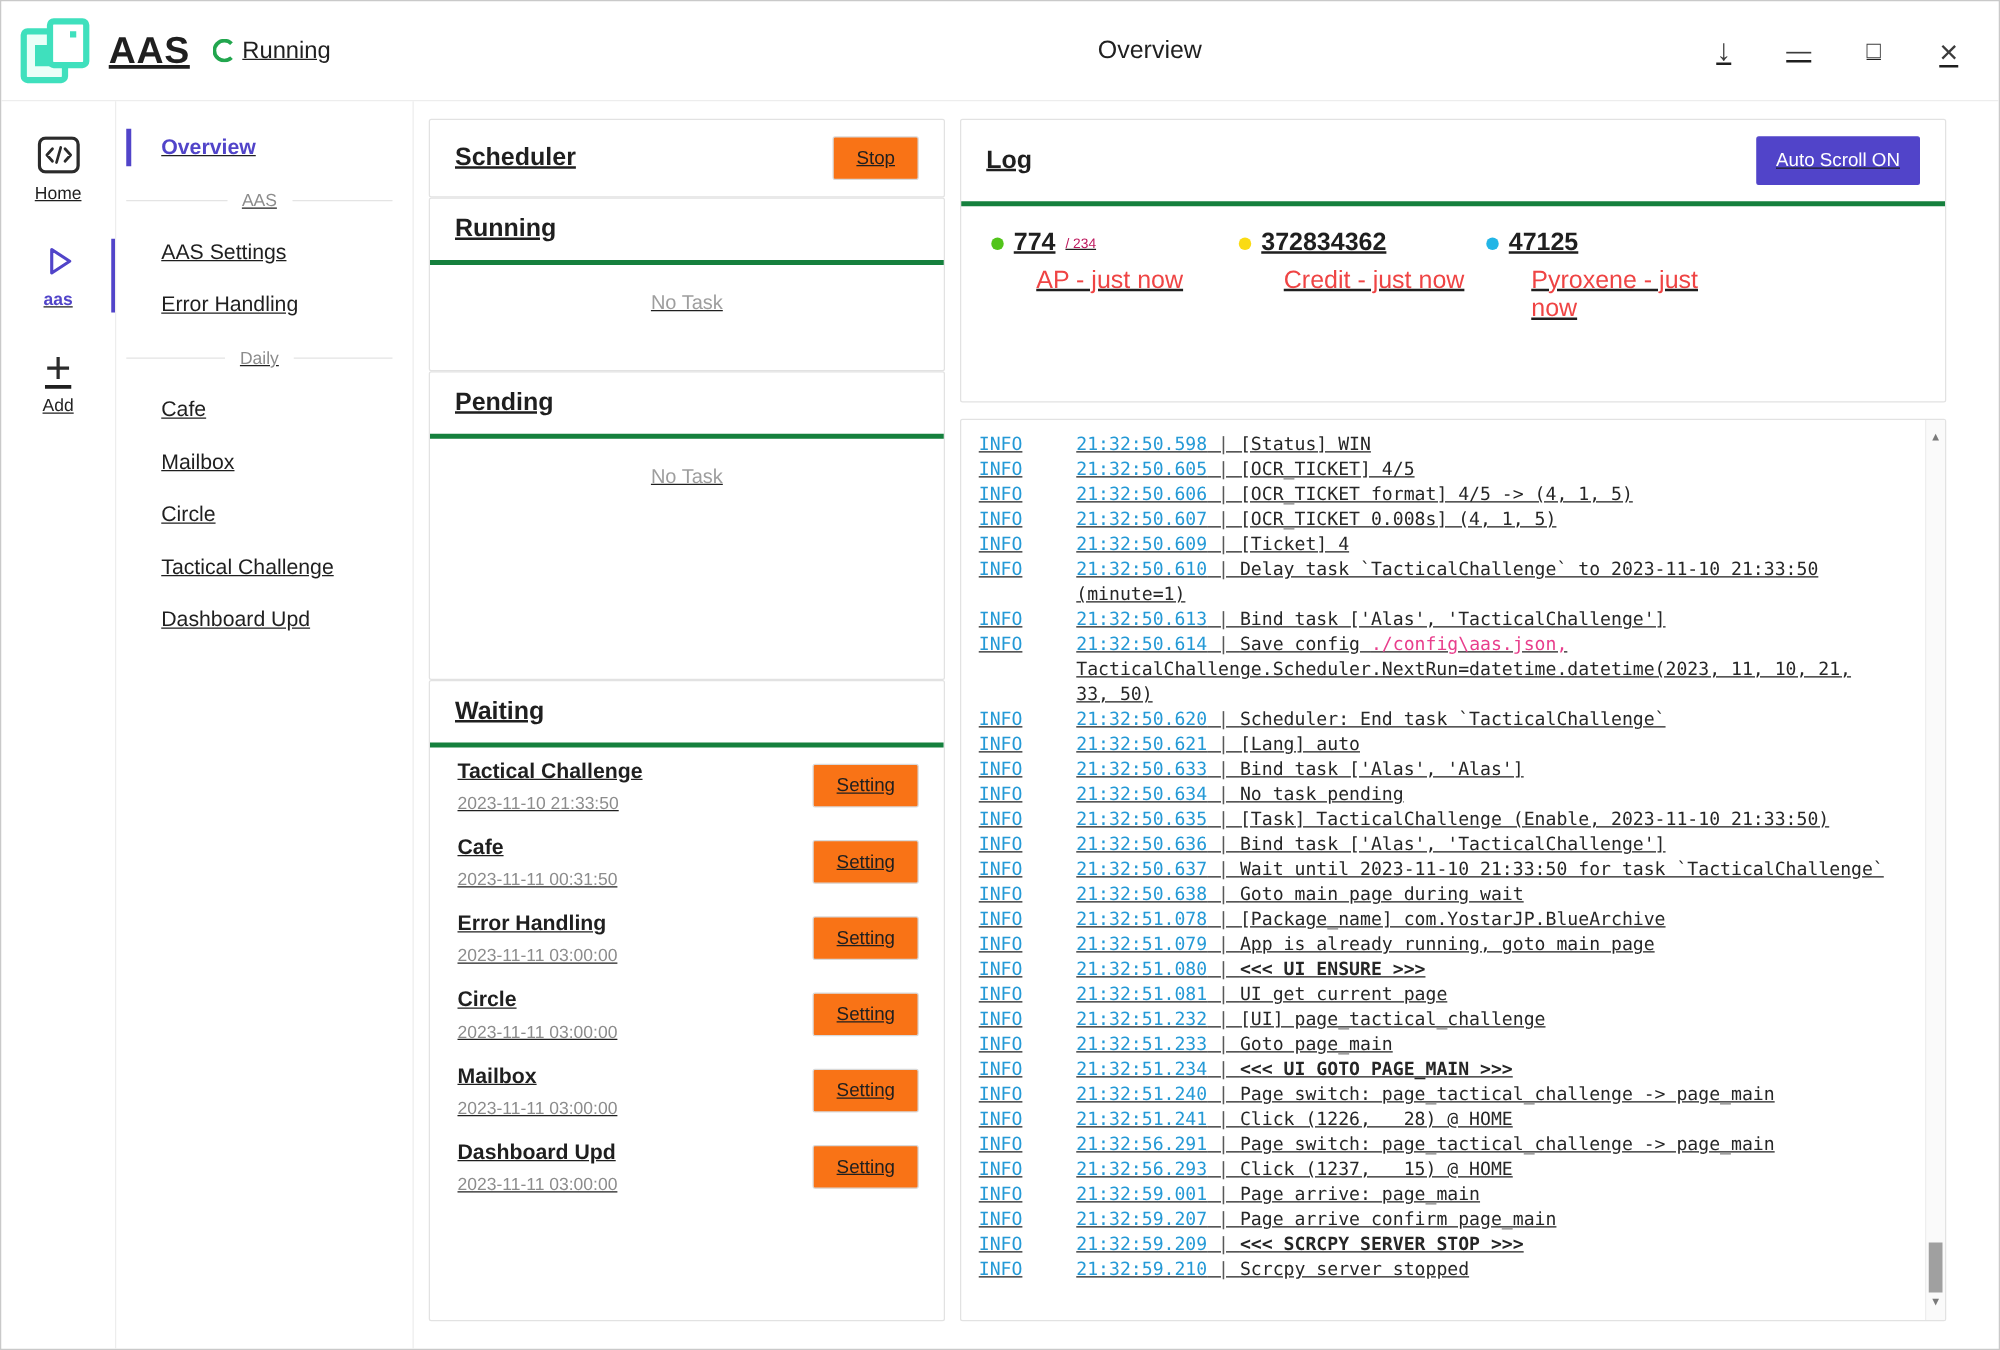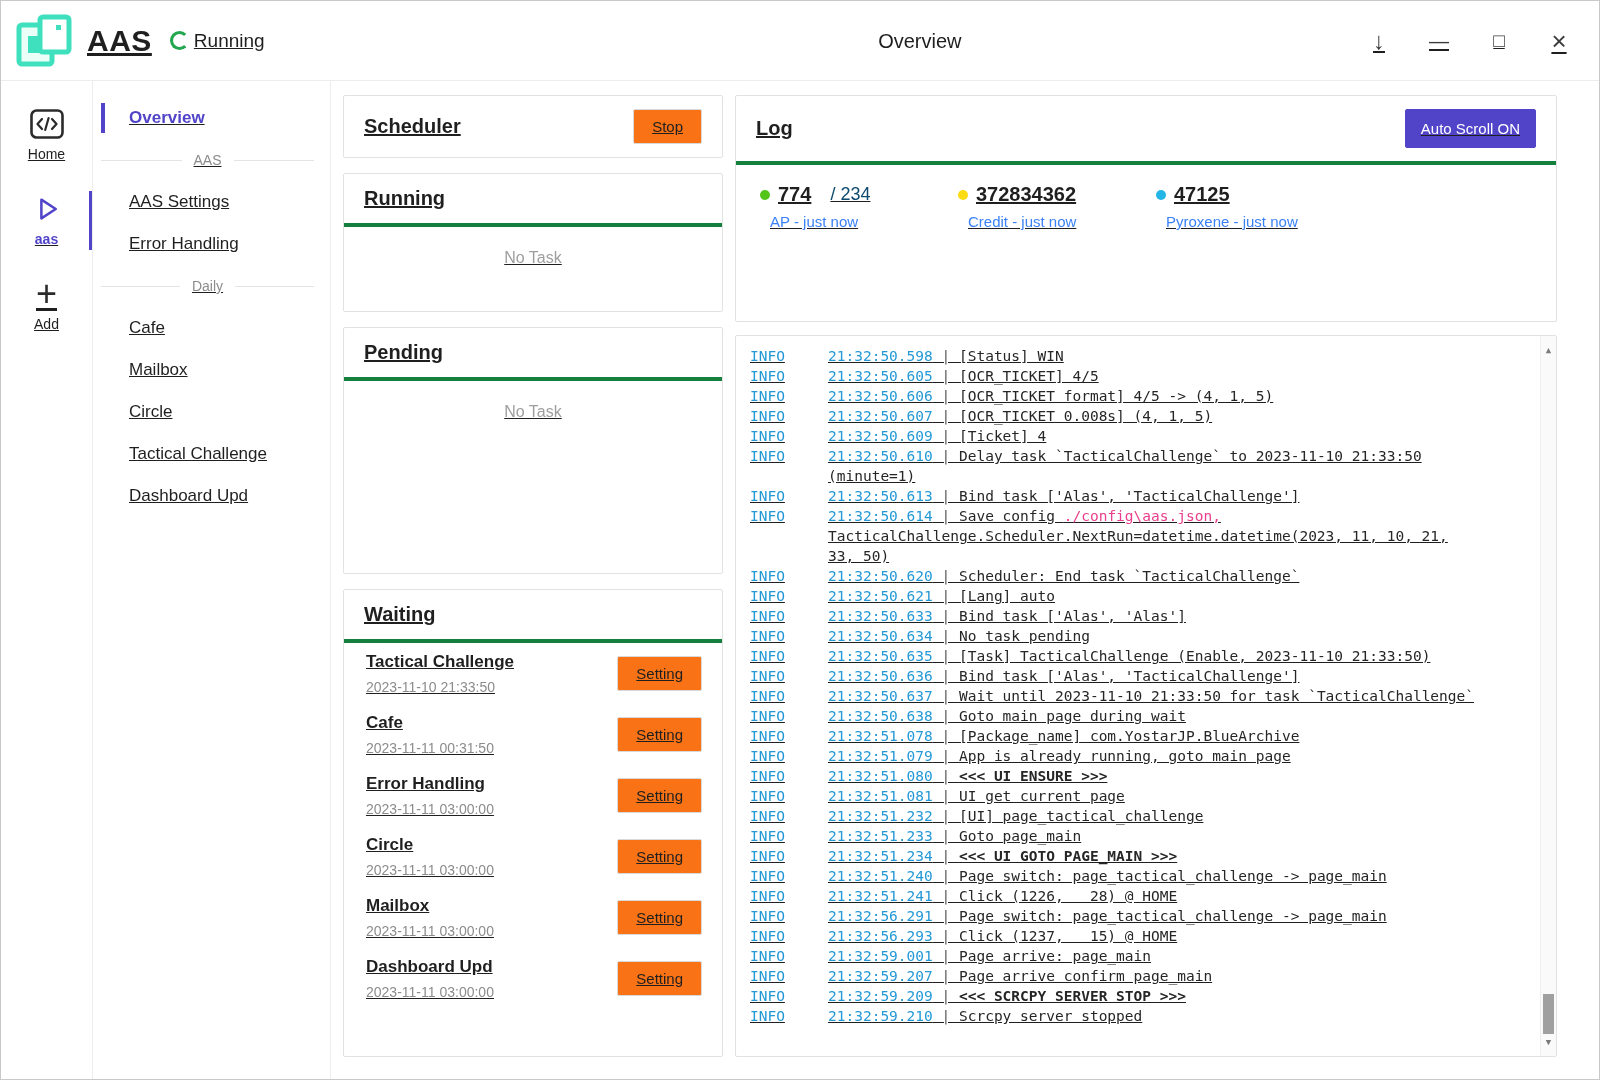--- a/index.html
+++ b/index.html
@@ -43,21 +43,21 @@
   .plus-glyph { font-size: 36px; font-weight: 300; line-height: 28px; color: #2b2b2b; }
 
   .sidebar { width: 238px; flex: none; border-right: 1px solid #ededed; padding-top: 16px; }
   .sb-item { position: relative; padding: 11px 10px 11px 36px; font-size: 17px; cursor: pointer; }
   .sb-item.active { color: var(--accent); font-weight: 700; }
   .sb-item.active::before { content: ""; position: absolute; left: 8px; top: 6px; bottom: 6px; width: 4px; background: var(--accent); }
   .sb-divider { display: flex; align-items: center; gap: 12px; padding: 13px 16px 13px 8px; color: #8c8c8c; font-size: 14px; }
   .sb-line { flex: 1; height: 1px; background: #e4e4e4; }
 
   .main { flex: 1; min-width: 0; display: flex; gap: 12px; padding: 14px 42px 22px 12px; }
-  .col-left { width: 380px; flex: none; display: flex; flex-direction: column; gap: 15px; }
+  .col-left { width: 413px; flex: none; display: flex; flex-direction: column; }
   .col-right { flex: 1; min-width: 0; display: flex; flex-direction: column; gap: 13px; }
 
   .card { border: 1px solid #e2e2e2; border-radius: 2px; background: #fff; }
   .card-head { display: flex; align-items: center; justify-content: space-between; padding: 13px 20px; }
   .card-head.underline { border-bottom: 4px solid #15803d; }
   .card-title { font-size: 20px; font-weight: 700; }
 
   .btn { background: #f97316; border: 1px solid #d9d9d9; border-radius: 2px; padding: 8px 18px; font-size: 15px; color: #1f1f1f; cursor: pointer; font-family: inherit; }
   .btn-primary { background: var(--accent); border-color: var(--accent); color: #fff; padding: 10px 15px; }
 
@@ -68,22 +68,22 @@
   .waiting-card { flex: 1; min-height: 0; overflow: hidden; }
   .wait-row { display: flex; align-items: center; justify-content: space-between; padding: 9px 20px 9px 22px; }
   .wait-name { font-size: 17px; font-weight: 700; margin-bottom: 7px; }
   .wait-time { font-size: 14px; color: #8c8c8c; }
 
   .stats { display: flex; padding: 18px 24px; height: 156px; }
   .stat { width: 198px; flex: none; }
   .stat-top { display: flex; align-items: center; }
   .dot { width: 10px; height: 10px; border-radius: 50%; margin-right: 8px; flex: none; }
   .stat-value { font-size: 20px; font-weight: 700; }
-  .stat-suffix { font-size: 18px; color: #0c4a6e; margin-left: 19px; }
-  .stat-label { font-size: 15px; color: #3b82f6; margin: 7px 0 0 10px; }
+  .stat-suffix { font-size: 11px; color: #be185d; margin-left: 8px; }
+  .stat-label { font-size: 20px; color: #ef4444; margin: 7px 0 0 36px; }
 
   .log-view { flex: 1; min-height: 0; border: 1px solid #e2e2e2; border-radius: 2px; position: relative; overflow: hidden;
     padding: 17px 44px 0 14px; font-family: "DejaVu Sans Mono", "Liberation Mono", monospace; font-size: 14.5px; line-height: 20px; color: #262626; }
   .log-lines { margin-top: -7px; }
   .log-line { display: flex; }
   .log-level { flex: 0 0 78px; color: var(--info-blue); }
   .log-content { flex: 1; min-width: 0; white-space: pre-wrap; word-break: break-word; }
   .log-time { color: var(--info-blue); }
   .log-sep { color: #595959; }
   .log-bold { font-weight: 700; }

